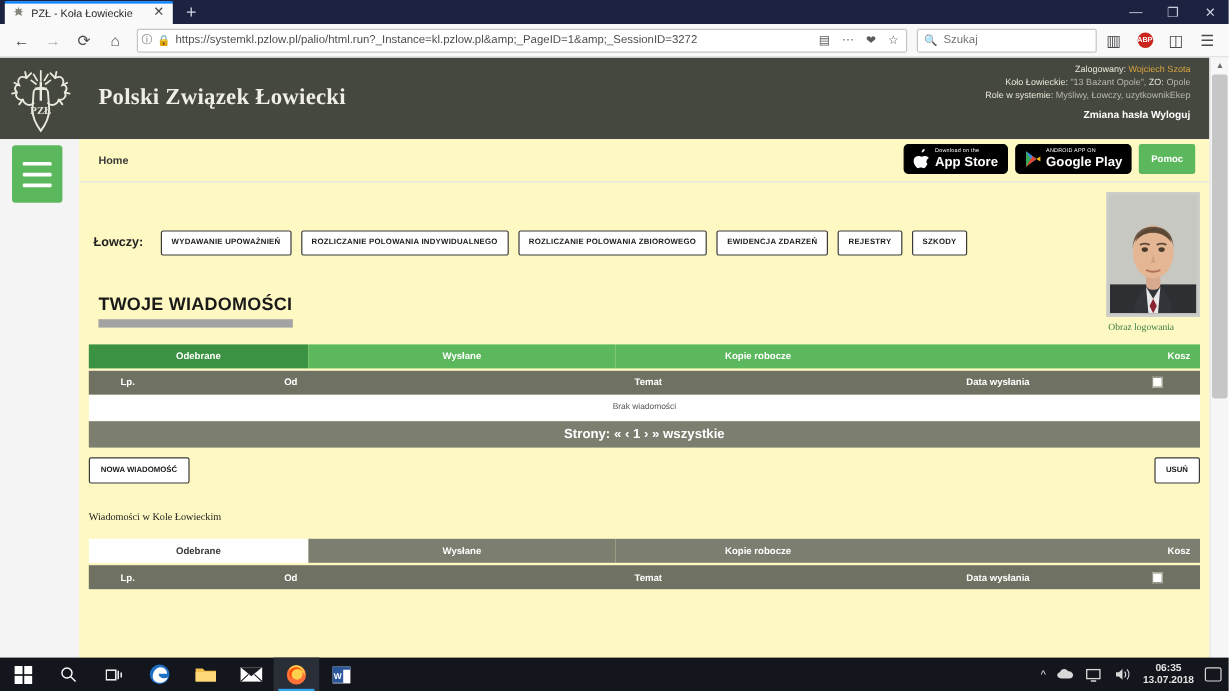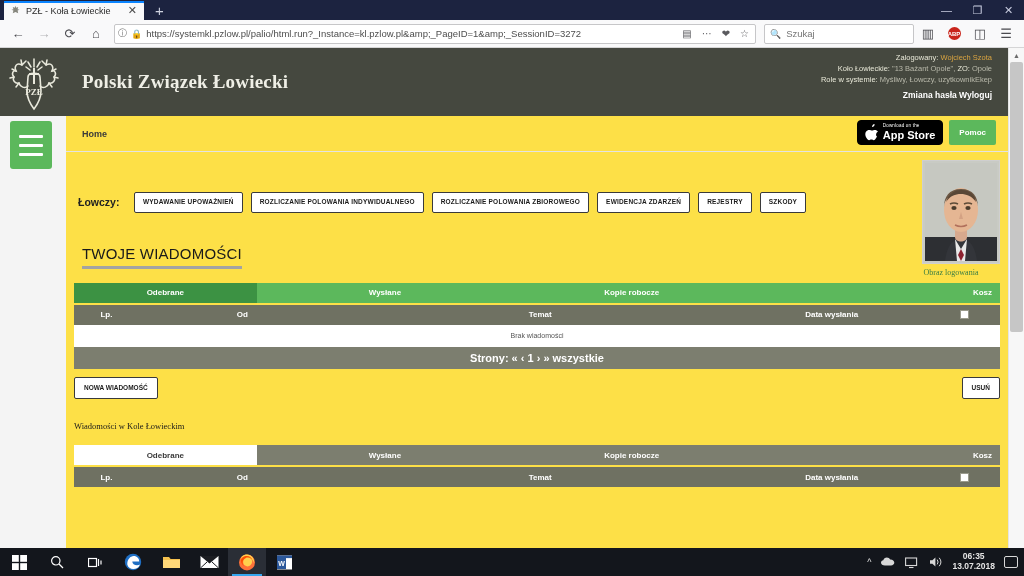--- a/index.html
+++ b/index.html
@@ -97,21 +97,21 @@
   
   .content { background: #f4f4f4; position: relative; height: 460px; }
   .burger {
     position: absolute; left: 10px; top: 5px; width: 42px; height: 48px; background: #5cb85c;
     border-radius: 3px; display: flex; flex-direction: column; justify-content: center;
     align-items: center; gap: 6px;
   }
   .burger span { display: block; width: 24px; height: 3px; background: #fff; border-radius: 1px; }
 
   .card {
-    position: absolute; left: 66px; top: 0; right: 0; background: #fde047; min-height: 460px;
+    position: absolute; left: 66px; top: 0; right: 0; background: #fef9c3; min-height: 460px;
   }
   .crumbbar {
     height: 36px; border-bottom: 1px solid #e3e3e3; display: flex; align-items: center;
     padding-left: 16px; position: relative;
   }
   .crumb { font-size: 9px; color: #3a3a3a; font-weight: bold; }
   .badges { position: absolute; right: 12px; top: 4px; display: flex; gap: 6px; align-items: center; }
   .store {
     height: 25px; background: #000; border-radius: 4px; display: flex; align-items: center;
     gap: 4px; padding: 0 7px; color: #fff; border: 1px solid #000;
@@ -135,22 +135,22 @@
     white-space: nowrap; font-family: "Liberation Sans", sans-serif; line-height: 1;
   }
 
   .photo-box { position: absolute; right: 28px; top: 44px; width: 58px; text-align: center; }
   .photo-frame {
     width: 78px; height: 104px; border: 1px solid #cfcfcf; background: #c9cbc4; padding: 2px;
   }
   .photo-cap { font-size: 8px; color: #3a7d44; font-family: "Liberation Serif", serif; margin-top: 4px; }
 
   .section-title {
-    margin: 24px 0 0 8px; font-size: 15px; font-weight: normal; color: #1a1a1a;
-    display: inline-block; padding-bottom: 4px; border-bottom: 3px solid #a3a3a3;
+    margin: 24px 0 0 8px; font-size: 15px; font-weight: bold; color: #1a1a1a;
+    display: inline-block; padding-bottom: 4px; border-bottom: 7px solid #a3a3a3;
     letter-spacing: .2px;
   }
 
   .tabs-row { display: flex; height: 20px; margin: 14px 8px 0 8px; }
   .tab-cell {
     flex: 1; display: flex; align-items: center; justify-content: center; color: #fff;
     font-size: 8px; font-weight: bold;
   }
   .tabs-green .tab-cell { background: #5cb85c; }
   .tabs-green .tab-cell.active { background: #3c9243; }
@@ -319,20 +319,32 @@
               <div class="store">
                 <svg width="14" height="17" viewBox="0 0 14 17">
                   <path d="M9.5 0c-.6.1-1.4.5-1.8 1.1-.4.5-.7 1.2-.6 1.9.7.1 1.4-.3 1.9-.9.4-.5.7-1.3.5-2.1z" fill="#fff"></path>
                   <path d="M12 12.3c-.3.8-.5 1.1-.9 1.8-.6.9-1.4 2.1-2.4 2.1-.9 0-1.1-.6-2.3-.6s-1.5.6-2.3.6c-1 0-1.8-1.1-2.4-2C.1 12.1-.1 9.2 1 7.7c.8-1.1 2-1.7 3.2-1.7 1.2 0 1.9.6 2.9.6.9 0 1.5-.6 2.9-.6 1.1 0 2.2.6 3 1.6-2.6 1.4-2.2 5.1-1 4.7z" fill="#fff"></path>
                 </svg>
                 <span>
                   <span class="sub">Download on the</span>
                   <span class="big">App Store</span>
                 </span>
               </div>
+              <div class="store">
+                <svg width="14" height="15" viewBox="0 0 14 15">
+                  <path d="M1 1 L9.5 7.5 L1 14 Z" fill="#34a853"></path>
+                  <path d="M1 1 L9.5 7.5 L6.6 10 Z" fill="#4285f4"></path>
+                  <path d="M1 14 L9.5 7.5 L6.6 5 Z" fill="#ea4335"></path>
+                  <path d="M9.5 7.5 L13 5.5 L13 9.5 Z" fill="#fbbc04"></path>
+                </svg>
+                <span>
+                  <span class="sub">ANDROID APP ON</span>
+                  <span class="big">Google Play</span>
+                </span>
+              </div>
               <div class="pomoc">Pomoc</div>
             </div>
           </div>
 
           <div class="rolerows">
             <div class="rolerow">
               <div class="rolelabel">Łowczy:</div>
               <div class="rbtn">WYDAWANIE UPOWAŻNIEŃ</div>
               <div class="rbtn">ROZLICZANIE POLOWANIA INDYWIDUALNEGO</div>
               <div class="rbtn">ROZLICZANIE POLOWANIA ZBIOROWEGO</div>

